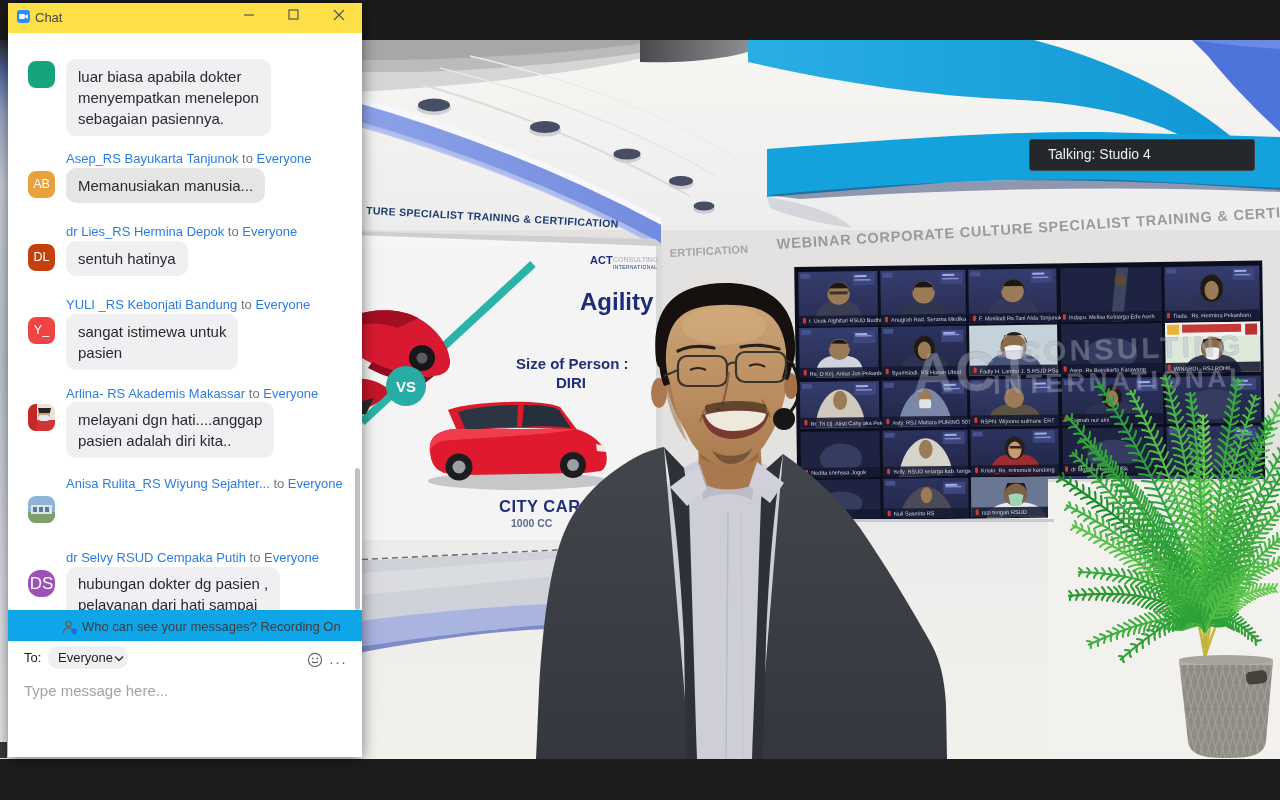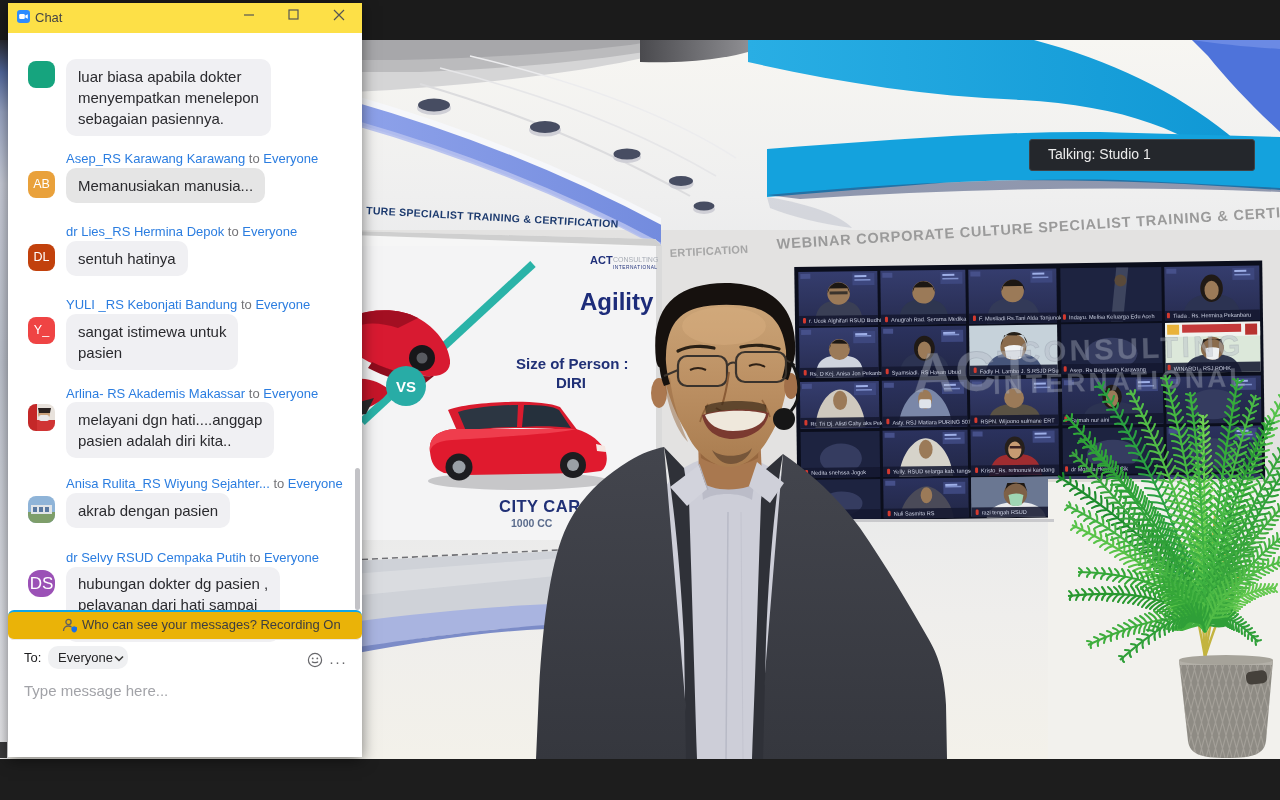--- a/index.html
+++ b/index.html
@@ -519,52 +519,51 @@
    <path d="M1122,660 L1148,758 M1148,660 L1122,758 M1129,660 L1155,758 M1155,660 L1129,758 M1136,660 L1162,758 M1162,660 L1136,758 M1143,660 L1169,758 M1169,660 L1143,758 M1150,660 L1176,758 M1176,660 L1150,758 M1157,660 L1183,758 M1183,660 L1157,758 M1164,660 L1190,758 M1190,660 L1164,758 M1171,660 L1197,758 M1197,660 L1171,758 M1178,660 L1204,758 M1204,660 L1178,758 M1185,660 L1211,758 M1211,660 L1185,758 M1192,660 L1218,758 M1218,660 L1192,758 M1199,660 L1225,758 M1225,660 L1199,758 M1206,660 L1232,758 M1232,660 L1206,758 M1213,660 L1239,758 M1239,660 L1213,758 M1220,660 L1246,758 M1246,660 L1220,758 M1227,660 L1253,758 M1253,660 L1227,758 M1234,660 L1260,758 M1260,660 L1234,758 M1241,660 L1267,758 M1267,660 L1241,758 M1248,660 L1274,758 M1274,660 L1248,758 M1255,660 L1281,758 M1281,660 L1255,758 M1262,660 L1288,758 M1288,660 L1262,758 M1269,660 L1295,758 M1295,660 L1269,758 M1276,660 L1302,758 M1302,660 L1276,758 M1283,660 L1309,758 M1309,660 L1283,758" stroke="#b7b4ac" stroke-width="1.2" fill="none" opacity="0.5"></path>
    <rect x="1179" y="655" width="95" height="10" fill="#b3b0a8"></rect>
  </g>
  <ellipse cx="1226" cy="660" rx="47" ry="5" fill="#a6a39a"></ellipse>
  <rect x="1246" y="671" width="21" height="13" rx="5" fill="#45413b" transform="rotate(-7 1256 677)"></rect>
 </g>
       </g>
 </svg>
 
 <div class="abs" style="left:1029px;top:139px;width:224px;height:30px;background:#24272c;border:1px solid #3f4246;border-radius:3px;">
-<div style="margin:6px 0 0 18px;font-size:14px;color:#ececec;">Talking: Studio 1</div>
+<div style="margin:6px 0 0 18px;font-size:14px;color:#ececec;">Talking: Studio 4</div>
     </div>
 
 <div class="abs" style="left:0;top:0;width:1280px;height:40px;background:#1b1b1b"></div>
 <div class="abs" style="left:0;top:759px;width:1280px;height:41px;background:#1d1d1d"></div>
 
 <div class="abs" style="left:8px;top:3px;width:354px;height:754px;background:#fff;box-shadow:0 3px 14px rgba(0,0,0,0.5);overflow:hidden;">
 
   <div class="abs" style="left:0;top:0;width:354px;height:604px;overflow:hidden;margin-top:44px;">
 <div class="abs" style="left:58px;top:12px;background:#f0f0f3;border-radius:10px;padding:7px 12px;font-size:15px;line-height:21px;color:#2a2a2e;white-space:nowrap;">luar biasa apabila dokter<br>menyempatkan menelepon<br>sebagaian pasiennya.</div>
 <div class="abs" style="left:20px;top:14px;width:27px;height:27px;border-radius:8px;background:#16a47e;color:#fff;font-size:12.5px;text-align:center;line-height:27px;"></div>
-<div class="abs" style="left:58px;top:104px;font-size:13px;white-space:nowrap;"><span style="color:#2b7de0;">Asep_RS Karawang Karawang</span><span style="color:#747478;"> to </span><span style="color:#2b7de0;">Everyone</span></div>
+<div class="abs" style="left:58px;top:104px;font-size:13px;white-space:nowrap;"><span style="color:#2b7de0;">Asep_RS Bayukarta Tanjunok</span><span style="color:#747478;"> to </span><span style="color:#2b7de0;">Everyone</span></div>
 <div class="abs" style="left:58px;top:121px;background:#e5e5e5;border-radius:10px;padding:7px 12px;font-size:15px;line-height:21px;color:#2a2a2e;white-space:nowrap;">Memanusiakan manusia...</div>
 <div class="abs" style="left:20px;top:124px;width:27px;height:27px;border-radius:8px;background:#e9a13b;color:#fff;font-size:12.5px;text-align:center;line-height:27px;">AB</div>
 <div class="abs" style="left:58px;top:177px;font-size:13px;white-space:nowrap;"><span style="color:#2b7de0;">dr Lies_RS Hermina Depok</span><span style="color:#747478;"> to </span><span style="color:#2b7de0;">Everyone</span></div>
 <div class="abs" style="left:58px;top:194px;background:#f0f0f3;border-radius:10px;padding:7px 12px;font-size:15px;line-height:21px;color:#2a2a2e;white-space:nowrap;">sentuh hatinya</div>
 <div class="abs" style="left:20px;top:197px;width:27px;height:27px;border-radius:8px;background:#c2410c;color:#fff;font-size:12.5px;text-align:center;line-height:27px;">DL</div>
 <div class="abs" style="left:58px;top:250px;font-size:13px;white-space:nowrap;"><span style="color:#2b7de0;">YULI _RS Kebonjati Bandung</span><span style="color:#747478;"> to </span><span style="color:#2b7de0;">Everyone</span></div>
 <div class="abs" style="left:58px;top:267px;background:#f0f0f3;border-radius:10px;padding:7px 12px;font-size:15px;line-height:21px;color:#2a2a2e;white-space:nowrap;">sangat istimewa untuk<br>pasien</div>
 <div class="abs" style="left:20px;top:270px;width:27px;height:27px;border-radius:8px;background:#ef4444;color:#fff;font-size:12.5px;text-align:center;line-height:27px;">Y_</div>
 <div class="abs" style="left:58px;top:339px;font-size:13px;white-space:nowrap;"><span style="color:#2b7de0;">Arlina- RS Akademis Makassar</span><span style="color:#747478;"> to </span><span style="color:#2b7de0;">Everyone</span></div>
 <div class="abs" style="left:58px;top:355px;background:#f0f0f3;border-radius:10px;padding:7px 12px;font-size:15px;line-height:21px;color:#2a2a2e;white-space:nowrap;">melayani dgn hati....anggap<br>pasien adalah diri kita..</div>
 <div class="abs" style="left:20px;top:357px;width:27px;height:27px;border-radius:8px;overflow:hidden;"><svg width="27" height="27" viewBox="0 0 27 27">
             <rect width="27" height="27" fill="#e8e2dc"></rect>
             <rect x="0" y="0" width="9" height="27" fill="#c42828"></rect>
             <rect x="9" y="16" width="18" height="11" fill="#d03434"></rect>
             <circle cx="16" cy="10" r="6" fill="#caa27c"></circle>
             <rect x="11" y="11" width="10" height="6" rx="2" fill="#e8e8ea"></rect>
             <path d="M10,4 L23,4 L22,9 L11,9 Z" fill="#2a2220"></path>
           </svg></div>
 <div class="abs" style="left:58px;top:429px;font-size:13px;white-space:nowrap;"><span style="color:#2b7de0;">Anisa Rulita_RS Wiyung Sejahter...</span><span style="color:#747478;"> to </span><span style="color:#2b7de0;">Everyone</span></div>
-<div class="abs" style="left:58px;top:446px;background:#f0f0f3;border-radius:10px;padding:7px 12px;font-size:15px;line-height:21px;color:#2a2a2e;white-space:nowrap;">akrab dengan pasien</div>
 <div class="abs" style="left:20px;top:449px;width:27px;height:27px;border-radius:8px;overflow:hidden;"><svg width="27" height="27" viewBox="0 0 27 27">
             <rect width="27" height="27" fill="#8fb4d8"></rect>
             <rect x="0" y="16" width="27" height="11" fill="#7e9e6a"></rect>
             <rect x="3" y="9" width="21" height="9" fill="#e0e4e8"></rect>
             <rect x="5" y="11" width="4" height="5" fill="#5878a0"></rect>
             <rect x="11" y="11" width="4" height="5" fill="#5878a0"></rect>
             <rect x="17" y="11" width="4" height="5" fill="#5878a0"></rect>
           </svg></div>
 <div class="abs" style="left:58px;top:503px;font-size:13px;white-space:nowrap;"><span style="color:#2b7de0;">dr Selvy RSUD Cempaka Putih</span><span style="color:#747478;"> to </span><span style="color:#2b7de0;">Everyone</span></div>
 <div class="abs" style="left:58px;top:520px;background:#f0f0f3;border-radius:10px;padding:6px 12px;font-size:15px;line-height:21px;color:#2a2a2e;white-space:nowrap;">hubungan dokter dg pasien ,<br>pelayanan dari hati sampai<br>ke hati</div>
@@ -580,21 +579,21 @@
           <path d="M8.3,5.6 L10.8,4.2 L10.8,8.8 L8.3,7.4 Z" fill="#fff"></path>
         </svg>
     <span class="abs" style="left:27px;top:7px;font-size:13px;color:#454545;">Chat</span>
     <svg class="abs" style="left:236px;top:1px" width="110" height="22" viewBox="0 0 110 22">
       <line x1="0" y1="11" x2="10" y2="11" stroke="#555" stroke-width="1.2"></line>
       <rect x="45" y="6" width="9" height="9" fill="none" stroke="#555" stroke-width="1.2"></rect>
       <path d="M90,6 L100,16 M100,6 L90,16" stroke="#555" stroke-width="1.2"></path>
     </svg>
   </div>
 
-  <div class="abs" style="left:0;top:607px;width:354px;height:27px;background:#eab308;border-top:2px solid #0ea5e9;border-bottom:1px solid #e9e9eb;border-radius:6px;">
+  <div class="abs" style="left:0;top:607px;width:354px;height:27px;background:#0ea5e9;border-top:4px solid #0ea5e9;border-bottom:1px solid #e9e9eb;">
     <svg class="abs" style="left:54px;top:6px" width="16" height="15" viewBox="0 0 16 15">
       <circle cx="6.5" cy="4" r="2.6" fill="none" stroke="#5f5f63" stroke-width="1.3"></circle>
       <path d="M1.5,13 C1.5,9.8 4,8 6.5,8 C7.6,8 8.6,8.3 9.4,8.8" fill="none" stroke="#5f5f63" stroke-width="1.3"></path>
       <path d="M12.2,8.2 L15,9.2 L15,11.2 C15,13 13.6,14.2 12.2,14.6 C10.8,14.2 9.4,13 9.4,11.2 L9.4,9.2 Z" fill="#1a6fe8"></path>
     </svg>
     <span class="abs" style="left:74px;top:5px;font-size:13px;color:#3d3d40;">Who can see your messages? Recording On</span>
   </div>
 
   <div class="abs" style="left:16px;top:647px;font-size:13px;color:#1c1c1e;">To:</div>
   <div class="abs" style="left:40px;top:643px;width:80px;height:23px;background:#eff0f2;border-radius:10px;">

